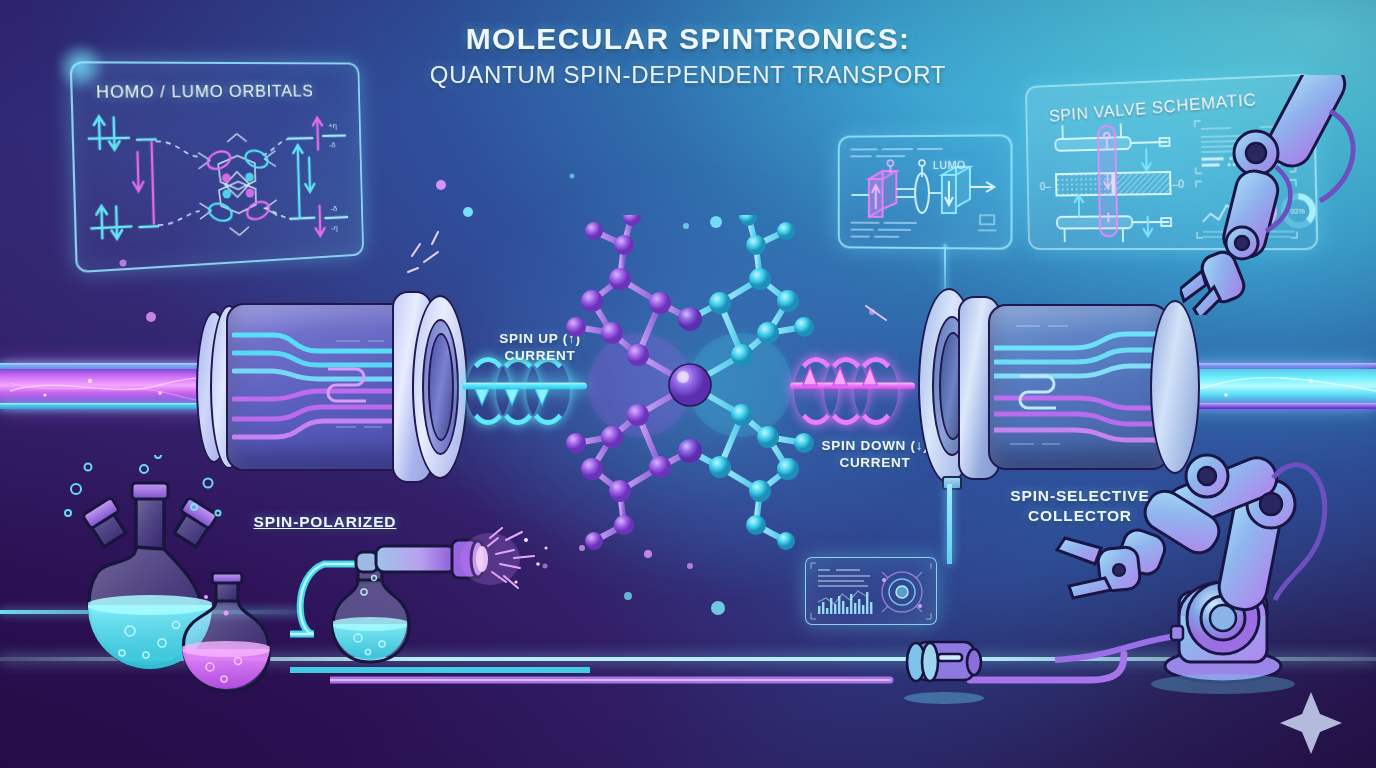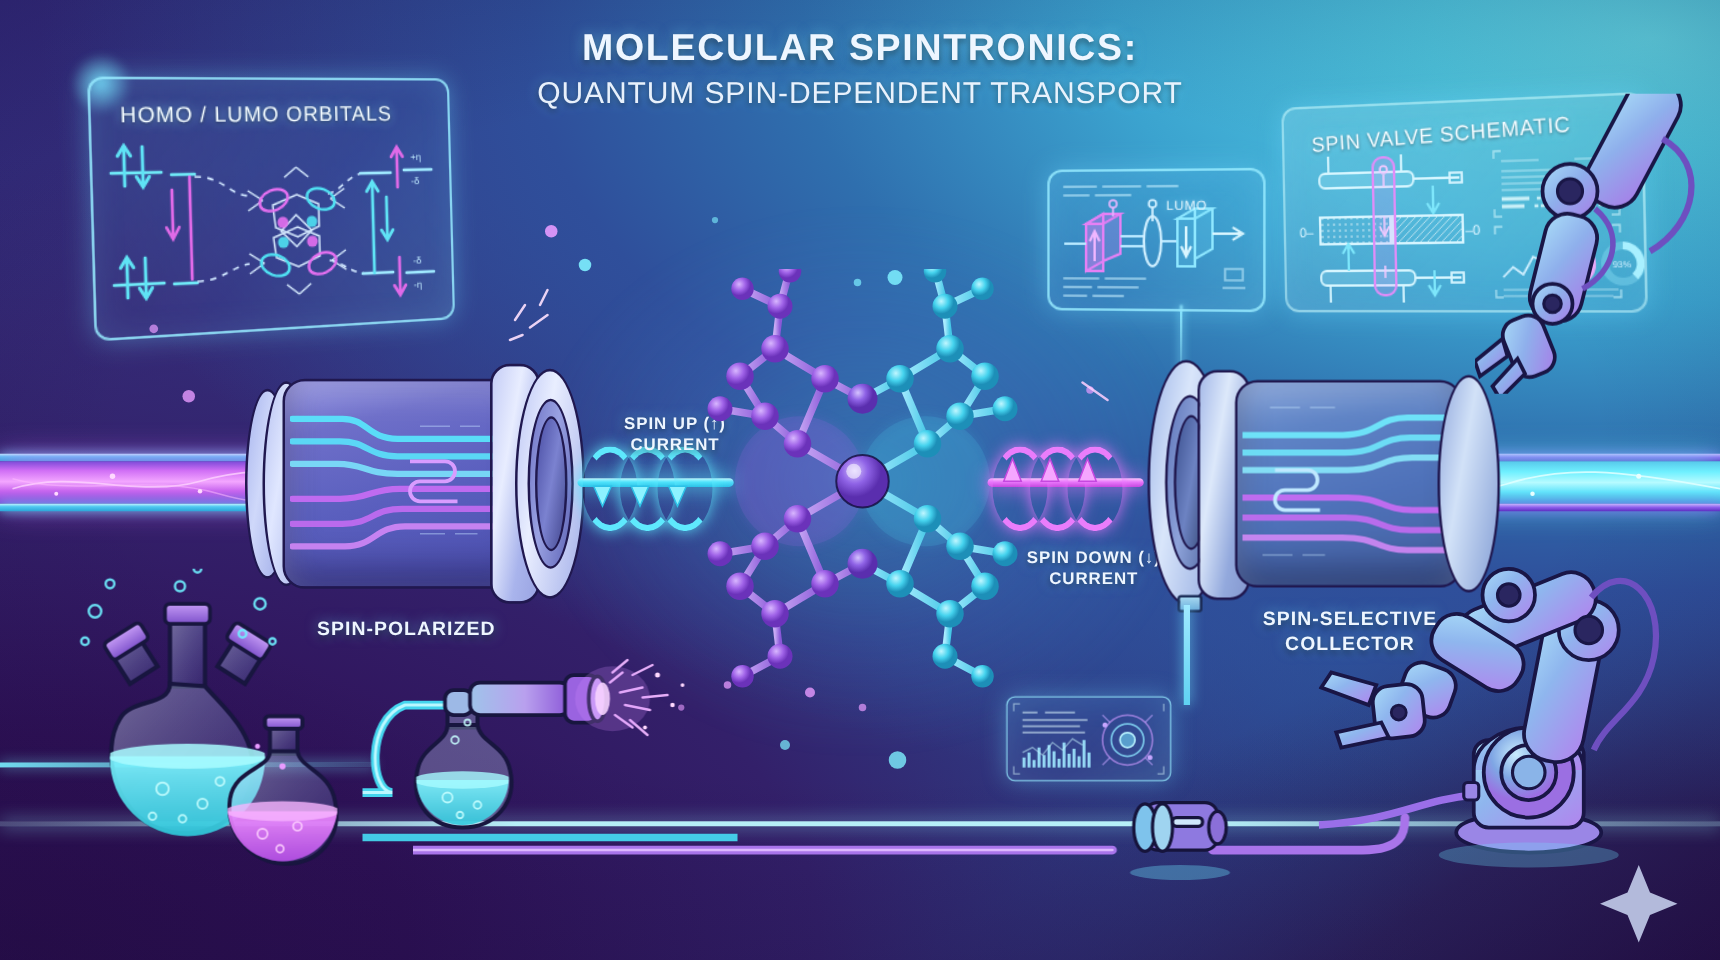--- a/index.html
+++ b/index.html
@@ -453,21 +453,21 @@
 
     <div class="barrel" style="left:196px;top:6px;width:36px;height:188px;border-radius:16px;
       background:linear-gradient(100deg,#c5cdf6,#e8edff 35%,#a9b4ec 70%,#9aa4e2);"></div>
     <div class="ringf" style="left:216px;top:10px;width:52px;height:180px;
       background:linear-gradient(100deg,#bcc6f4,#e9eeff 38%,#a3afe9);"></div>
     <div class="ringf" style="left:226px;top:34px;width:33px;height:132px;
       background:linear-gradient(100deg,#6f74c6,#9aa2e2 45%,#5d63b6);border-width:2px;"></div>
     <div class="ringf" style="left:232px;top:48px;width:22px;height:104px;
       background:linear-gradient(100deg,#4a4ea4,#7b82d0 50%,#43478f);border-width:2px;"></div>
   </div>
-  <div class="devlabel cap" style="left:200px;top:494px;width:250px;">
+  <div class="devlabel cap" style="left:200px;top:512px;width:250px;text-decoration:underline;">
     <div>SPIN-POLARIZED</div>
   </div>
 
   <div class="helix" id="helix-up" style="left:462px;top:355px;width:125px;height:62px;">
     <div class="axis" style="background:linear-gradient(#bffaff,#4fe3fb 45%,#2cc2e8);box-shadow:0 0 16px rgba(95,235,255,.95);"></div>
     <div class="coil" style="left:4px;top:2px;border-color:#5fe9fd;border-left-color:transparent;border-right-color:transparent;box-shadow:0 0 12px rgba(95,235,255,.85);"></div>
     <div class="coil" style="left:34px;top:2px;border-color:#5fe9fd;border-left-color:transparent;border-right-color:transparent;box-shadow:0 0 12px rgba(95,235,255,.85);"></div>
     <div class="coil" style="left:64px;top:2px;border-color:#5fe9fd;border-left-color:transparent;border-right-color:transparent;box-shadow:0 0 12px rgba(95,235,255,.85);"></div>
     <svg class="abs" style="left:0;top:0;" width="125" height="62">
       <g fill="#8df2ff" stroke="#2cc2e8" stroke-width="1.2">

